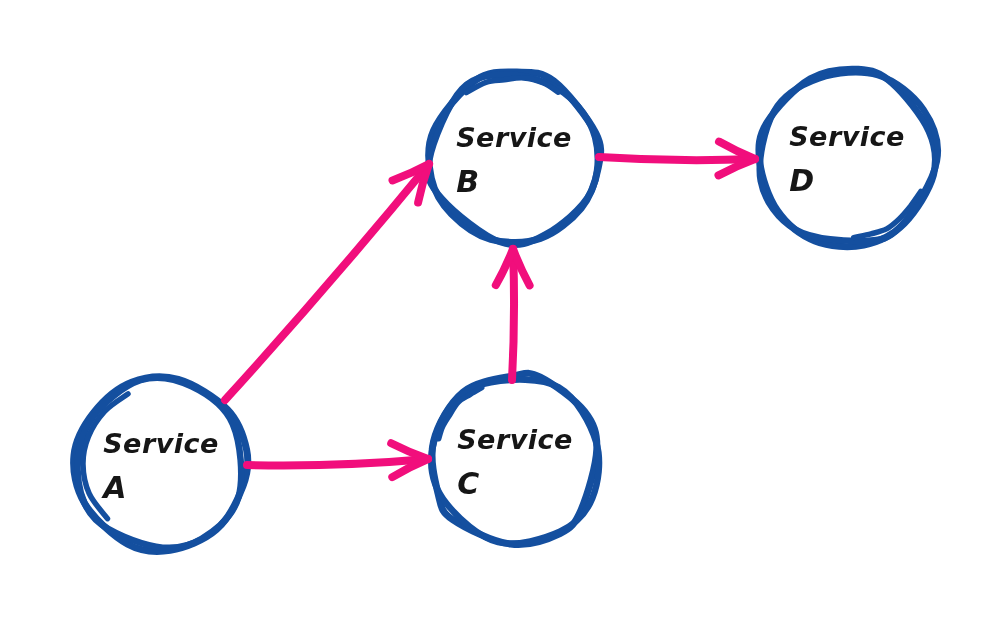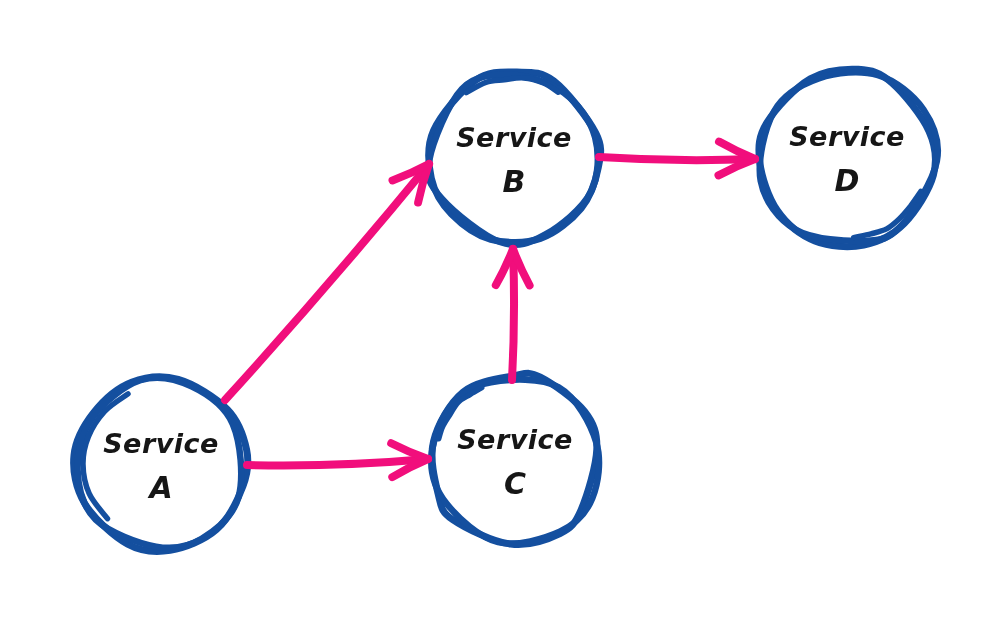--- a/index.html
+++ b/index.html
@@ -17,21 +17,21 @@
   }
   .stage svg {
     position: absolute;
     left: 0;
     top: 0;
   }
   .node-label {
     position: absolute;
     display: flex;
     flex-direction: column;
-    align-items: center;
+    align-items: flex-start;
     justify-content: center;
     transform: translate(-50%, -50%);
     text-align: center;
     pointer-events: none;
     font-style: italic;
     font-weight: 600;
     color: #161616;
     white-space: nowrap;
   }
   .node-label .line-top {

